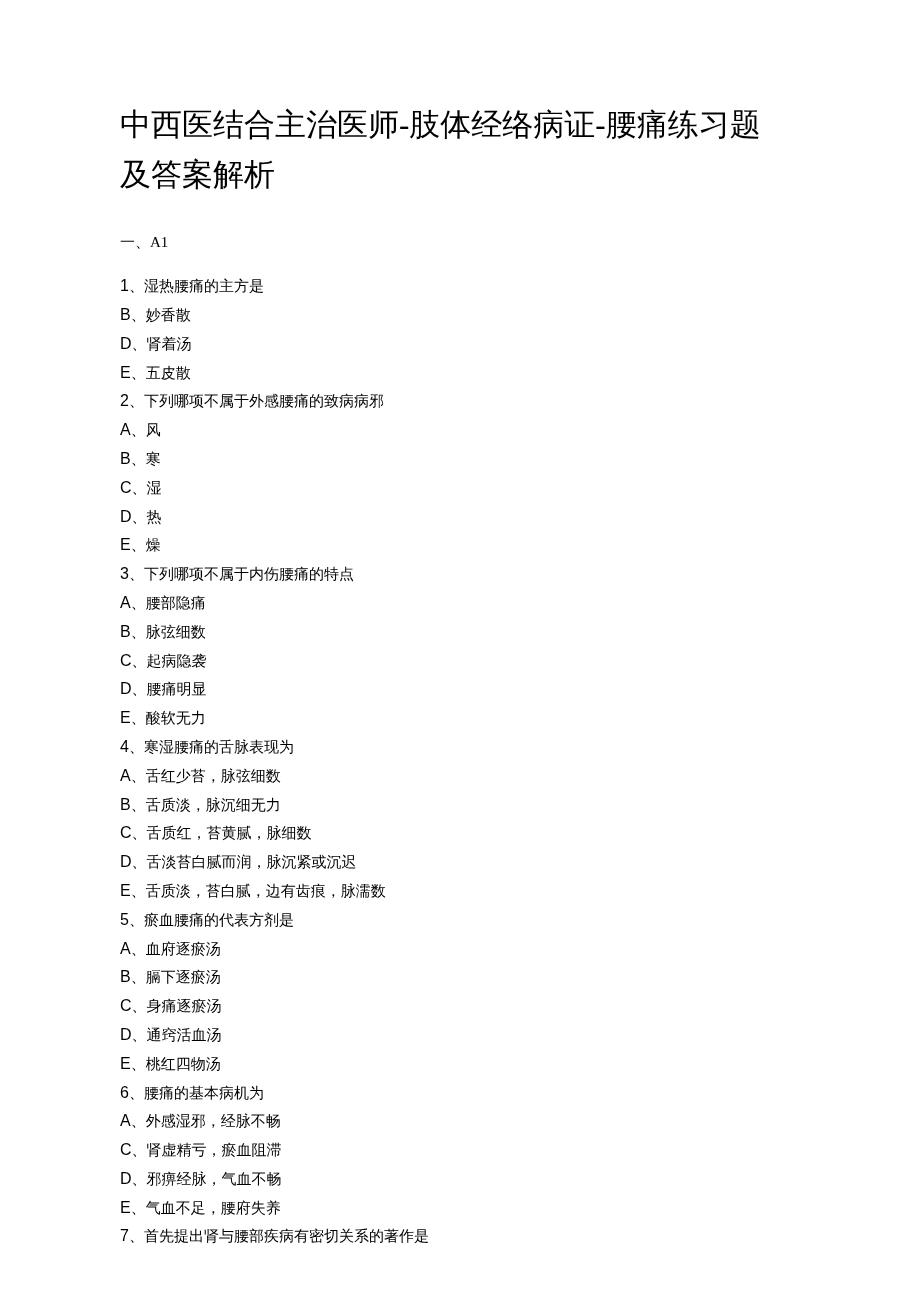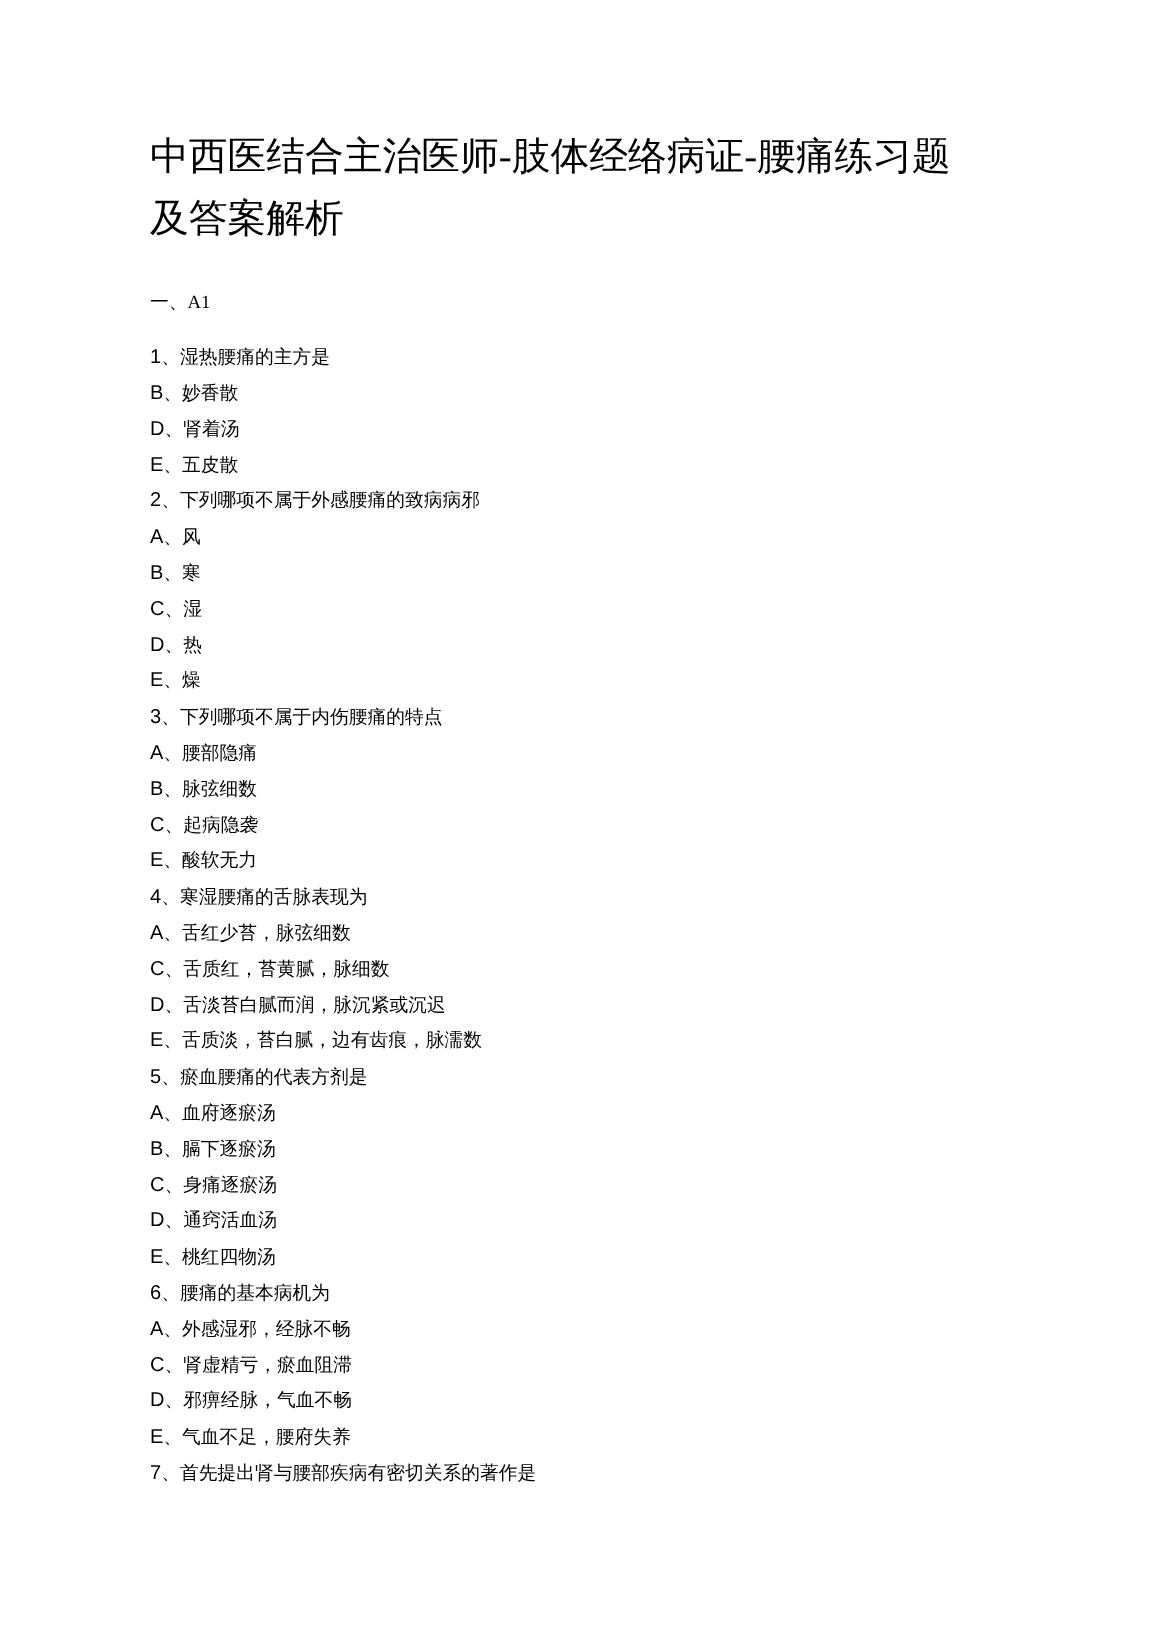--- a/index.html
+++ b/index.html
@@ -64,23 +64,25 @@
       <div class="question"><span class="question-num">2</span><span>、下列哪项不属于外感腰痛的致病病邪</span></div>
       <div class="option"><span class="option-letter">A</span><span>、风</span></div>
       <div class="option"><span class="option-letter">B</span><span>、寒</span></div>
       <div class="option"><span class="option-letter">C</span><span>、湿</span></div>
       <div class="option"><span class="option-letter">D</span><span>、热</span></div>
       <div class="option"><span class="option-letter">E</span><span>、燥</span></div>
       <div class="question"><span class="question-num">3</span><span>、下列哪项不属于内伤腰痛的特点</span></div>
       <div class="option"><span class="option-letter">A</span><span>、腰部隐痛</span></div>
       <div class="option"><span class="option-letter">B</span><span>、脉弦细数</span></div>
       <div class="option"><span class="option-letter">C</span><span>、起病隐袭</span></div>
+      <div class="option"><span class="option-letter">D</span><span>、腰痛明显</span></div>
       <div class="option"><span class="option-letter">E</span><span>、酸软无力</span></div>
       <div class="question"><span class="question-num">4</span><span>、寒湿腰痛的舌脉表现为</span></div>
       <div class="option"><span class="option-letter">A</span><span>、舌红少苔，脉弦细数</span></div>
+      <div class="option"><span class="option-letter">B</span><span>、舌质淡，脉沉细无力</span></div>
       <div class="option"><span class="option-letter">C</span><span>、舌质红，苔黄腻，脉细数</span></div>
       <div class="option"><span class="option-letter">D</span><span>、舌淡苔白腻而润，脉沉紧或沉迟</span></div>
       <div class="option"><span class="option-letter">E</span><span>、舌质淡，苔白腻，边有齿痕，脉濡数</span></div>
       <div class="question"><span class="question-num">5</span><span>、瘀血腰痛的代表方剂是</span></div>
       <div class="option"><span class="option-letter">A</span><span>、血府逐瘀汤</span></div>
       <div class="option"><span class="option-letter">B</span><span>、膈下逐瘀汤</span></div>
       <div class="option"><span class="option-letter">C</span><span>、身痛逐瘀汤</span></div>
       <div class="option"><span class="option-letter">D</span><span>、通窍活血汤</span></div>
       <div class="option"><span class="option-letter">E</span><span>、桃红四物汤</span></div>
       <div class="question"><span class="question-num">6</span><span>、腰痛的基本病机为</span></div>

